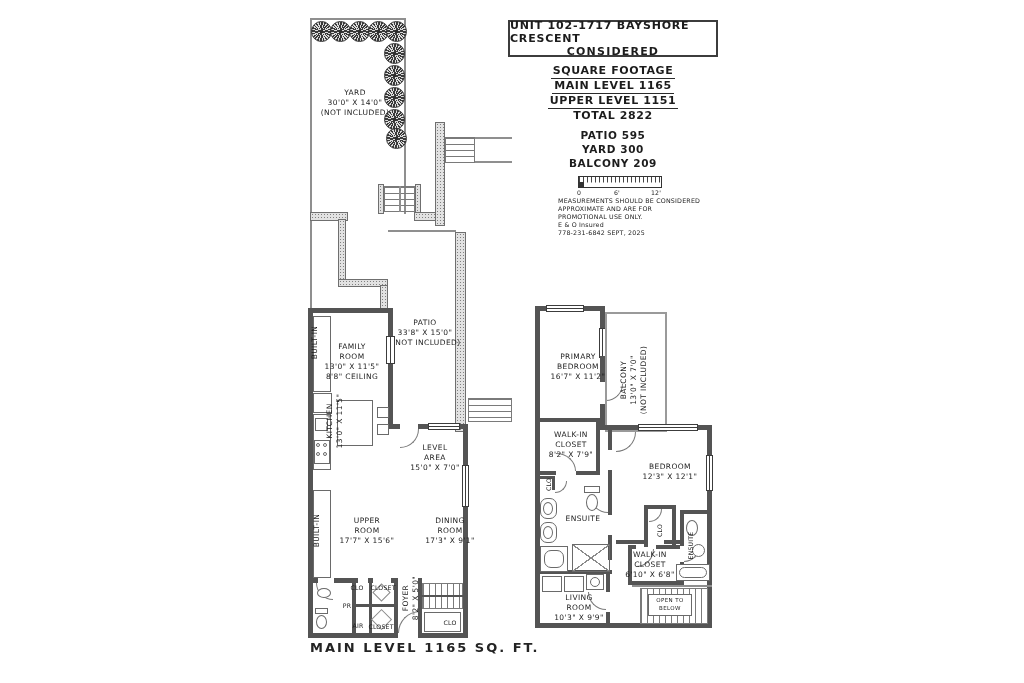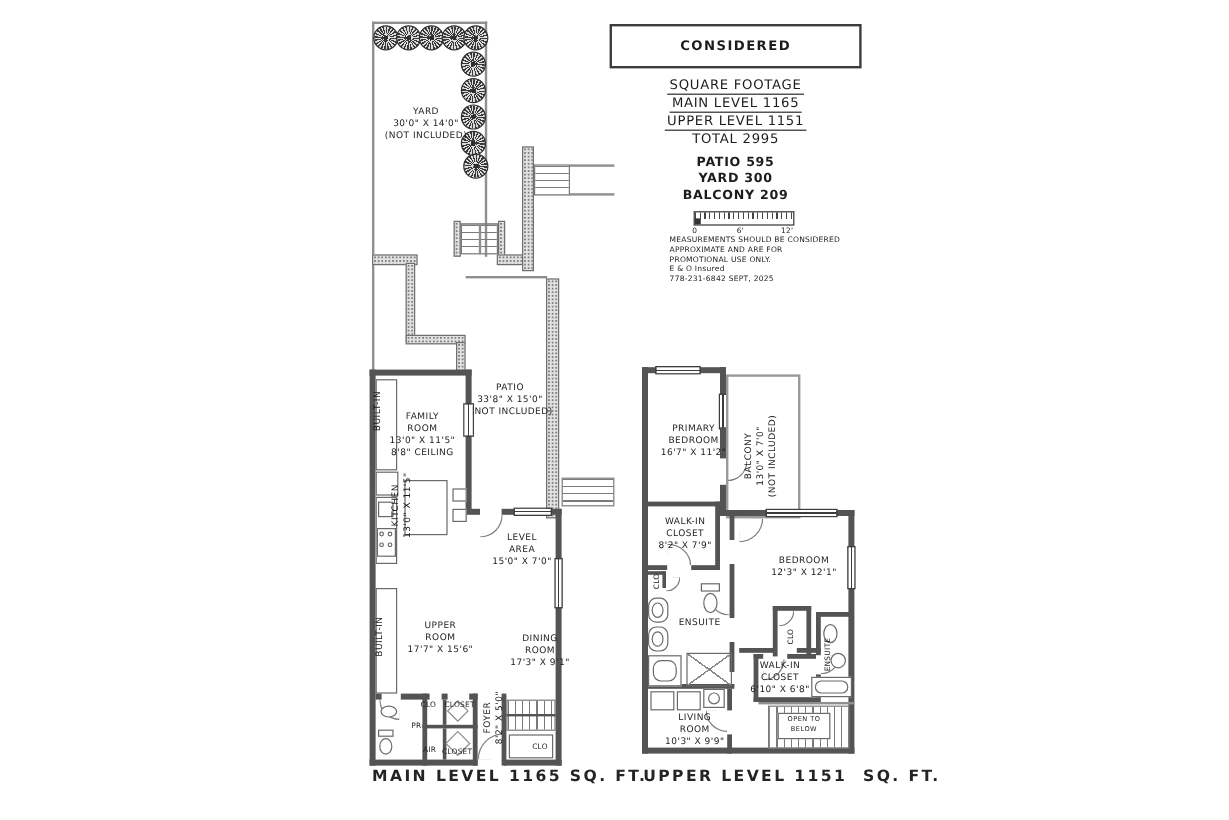--- a/index.html
+++ b/index.html
@@ -37,41 +37,42 @@
   .lbl{position:absolute;font-size:7.5px;line-height:1.35;letter-spacing:.4px;text-align:center;
        white-space:nowrap;font-weight:500}
   .tiny{font-size:6.2px;letter-spacing:.2px}
   .vrot{transform:rotate(-90deg);transform-origin:center center}
   .caption{position:absolute;font-size:13px;letter-spacing:2px;font-weight:600;text-align:center;
        white-space:pre;color:#242424}
   .tb-box{position:absolute;left:508px;top:20px;width:210px;height:37px;border:2px solid #3c3c3c;
        box-sizing:border-box;display:flex;flex-direction:column;justify-content:center;align-items:center}
   .tb-line1{font-size:11px;font-weight:600;letter-spacing:.8px}
   .tb-line2{font-size:11px;font-weight:600;letter-spacing:1.2px}
-  .sf{position:absolute;left:508px;width:210px;text-align:center;font-size:11px;font-weight:400;letter-spacing:.6px}
+  .sf{position:absolute;left:508px;width:210px;text-align:center;font-size:11px;font-weight:700;letter-spacing:.6px}
   .sf span{border-bottom:1px solid #2b2b2b;padding:0 2px 1px 2px}
   .pyb{position:absolute;left:508px;width:210px;text-align:center;font-size:10.5px;font-weight:600;letter-spacing:.6px}
   .disc{position:absolute;left:558px;font-size:6.3px;letter-spacing:.2px;line-height:8px;font-weight:500}
   .scalebar{position:absolute;left:578px;top:176px;width:84px;height:12px;border:1px solid #333;
        box-sizing:border-box;background:repeating-linear-gradient(to right,#444 0 1px,transparent 1px 4px);
        background-size:100% 55%;background-position:0 0;background-repeat:no-repeat}
   .scalestart{position:absolute;left:579px;top:182px;width:5px;height:5px;background:#333}
 </style>
 </head>
 <body>
 
 <div id="canvas">
 
   <div class="tb-box">
+    <div class="tb-line1">UNIT 102-1717 BAYSHORE CRESCENT</div>
     <div class="tb-line2">CONSIDERED</div>
   </div>
   <div class="sf" style="top:64px"><span>SQUARE FOOTAGE</span></div>
   <div class="sf" style="top:79px"><span>MAIN LEVEL 1165</span></div>
   <div class="sf" style="top:94px"><span>UPPER LEVEL 1151</span></div>
-  <div class="sf" style="top:109px"><span style="border-bottom:none">TOTAL 2995</span></div>
+  <div class="sf" style="top:109px"><span style="border-bottom:none">TOTAL 2822</span></div>
   <div class="pyb" style="top:129px">PATIO 595</div>
   <div class="pyb" style="top:143px">YARD 300</div>
   <div class="pyb" style="top:157px">BALCONY 209</div>
 
   <div class="scalebar"></div>
   <div class="scalestart"></div>
   <div class="lbl tiny" style="left:574px;top:189px;width:10px">0</div>
   <div class="lbl tiny" style="left:612px;top:189px;width:10px">6'</div>
   <div class="lbl tiny" style="left:650px;top:189px;width:12px">12'</div>
 
@@ -192,21 +193,21 @@
   <div class="lbl" style="left:405px;top:443px;width:60px">
     <div>LEVEL</div>
     <div>AREA</div>
     <div>15'0" X 7'0"</div>
   </div>
   <div class="lbl" style="left:335px;top:516px;width:64px">
     <div>UPPER</div>
     <div>ROOM</div>
     <div>17'7" X 15'6"</div>
   </div>
-  <div class="lbl" style="left:418px;top:527px;width:64px">
+  <div class="lbl" style="left:418px;top:516px;width:64px">
     <div>DINING</div>
     <div>ROOM</div>
     <div>17'3" X 9'1"</div>
   </div>
   <div class="lbl vrot" style="left:387px;top:588px;width:48px;height:20px">
     <div>FOYER</div>
     <div>8'2" X 5'0"</div>
   </div>
   <div class="lbl tiny" style="left:343px;top:584px;width:28px">CLO</div>
   <div class="lbl tiny" style="left:363px;top:584px;width:40px">CLOSET</div>
@@ -319,15 +320,14 @@
   <div class="lbl" style="left:622px;top:550px;width:56px">
     <div>WALK-IN</div>
     <div>CLOSET</div>
     <div>6'10" X 6'8"</div>
   </div>
   <div class="lbl" style="left:547px;top:593px;width:64px">
     <div>LIVING</div>
     <div>ROOM</div>
     <div>10'3" X 9'9"</div>
   </div>
-  <div class="caption" style="left:536px;top:640px;width:200px">UPPER LEVEL 1151  SQ. FT.</div>
 
 </div>
 
 </body></html>

